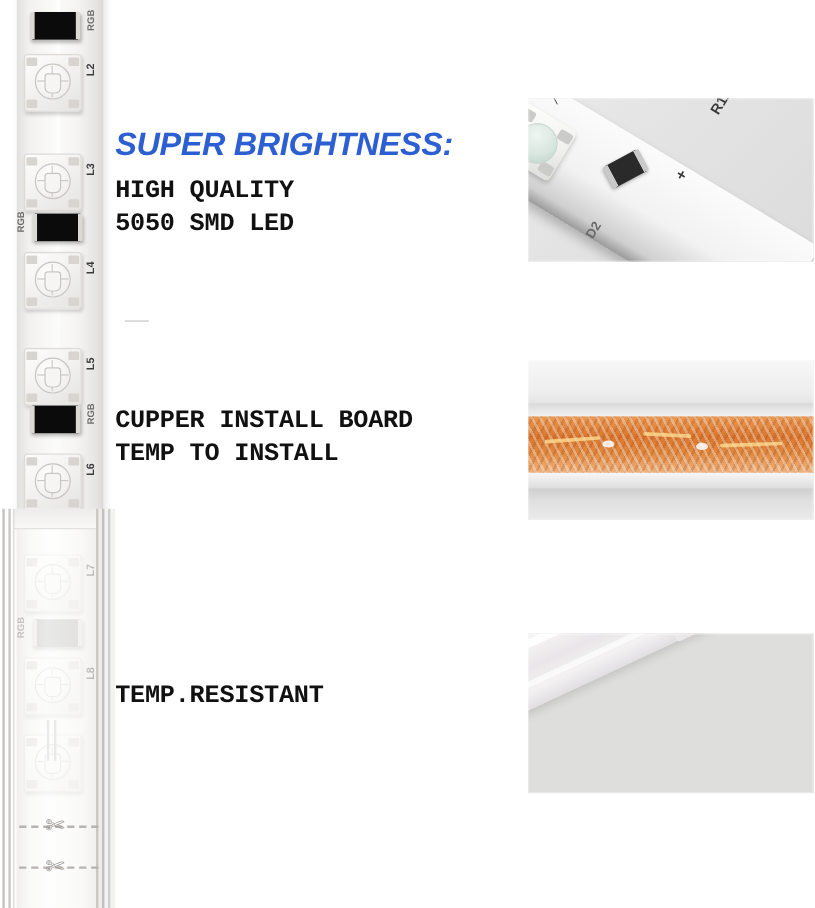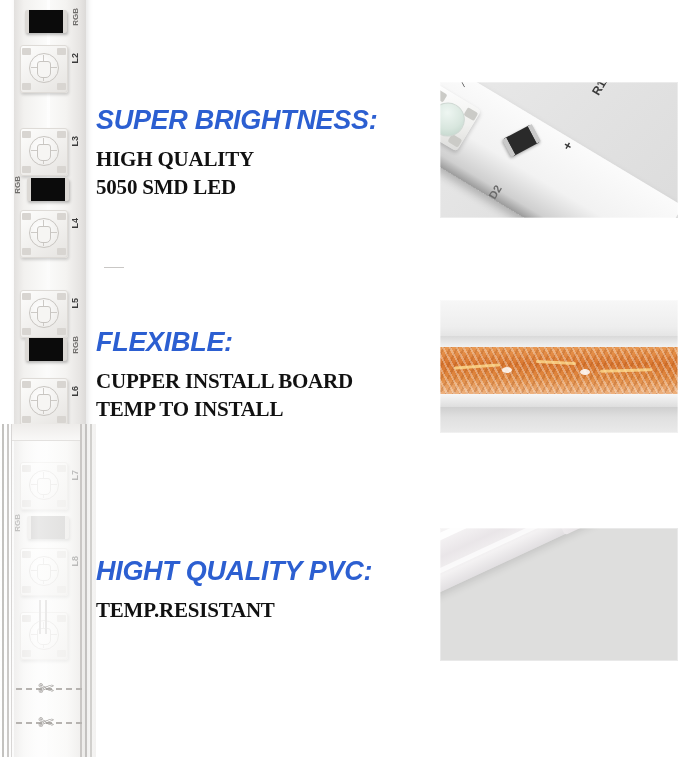--- a/index.html
+++ b/index.html
@@ -219,21 +219,21 @@
     font-size: 27px;
     font-weight: 700;
     font-style: italic;
     color: #2c5fd1;
     letter-spacing: -0.3px;
     white-space: nowrap;
     line-height: 1.12;
   }
   .feature .body {
     margin-top: 11px;
-    font-family: Liberation Serif, serif;
+    font-family: Liberation Mono, monospace;
     font-size: 21px;
     font-weight: 700;
     color: #111111;
     line-height: 1.30;
     letter-spacing: -0.2px;
     white-space: nowrap;
   }
 
   
   .mini-divider {
@@ -577,29 +577,27 @@
 
   <div class="feature" style="top:105px;">
     <h2>SUPER BRIGHTNESS:</h2>
     <div class="body">
       <div>HIGH QUALITY</div>
       <div>5050 SMD LED</div>
     </div>
   </div>
 
   <div class="feature" style="top:327px;">
-    <h2>FLEXIBLE:</h2>
     <div class="body">
       <div>CUPPER INSTALL BOARD</div>
       <div>TEMP TO INSTALL</div>
     </div>
   </div>
 
   <div class="feature" style="top:556px;">
-    <h2>HIGHT QUALITY PVC:</h2>
     <div class="body">
       <div>TEMP.RESISTANT</div>
     </div>
   </div>
 
   <div class="photo p1">
     <div class="bg"></div>
     <div class="pcb">
       <div class="smd">
         <div class="notch a"></div>

